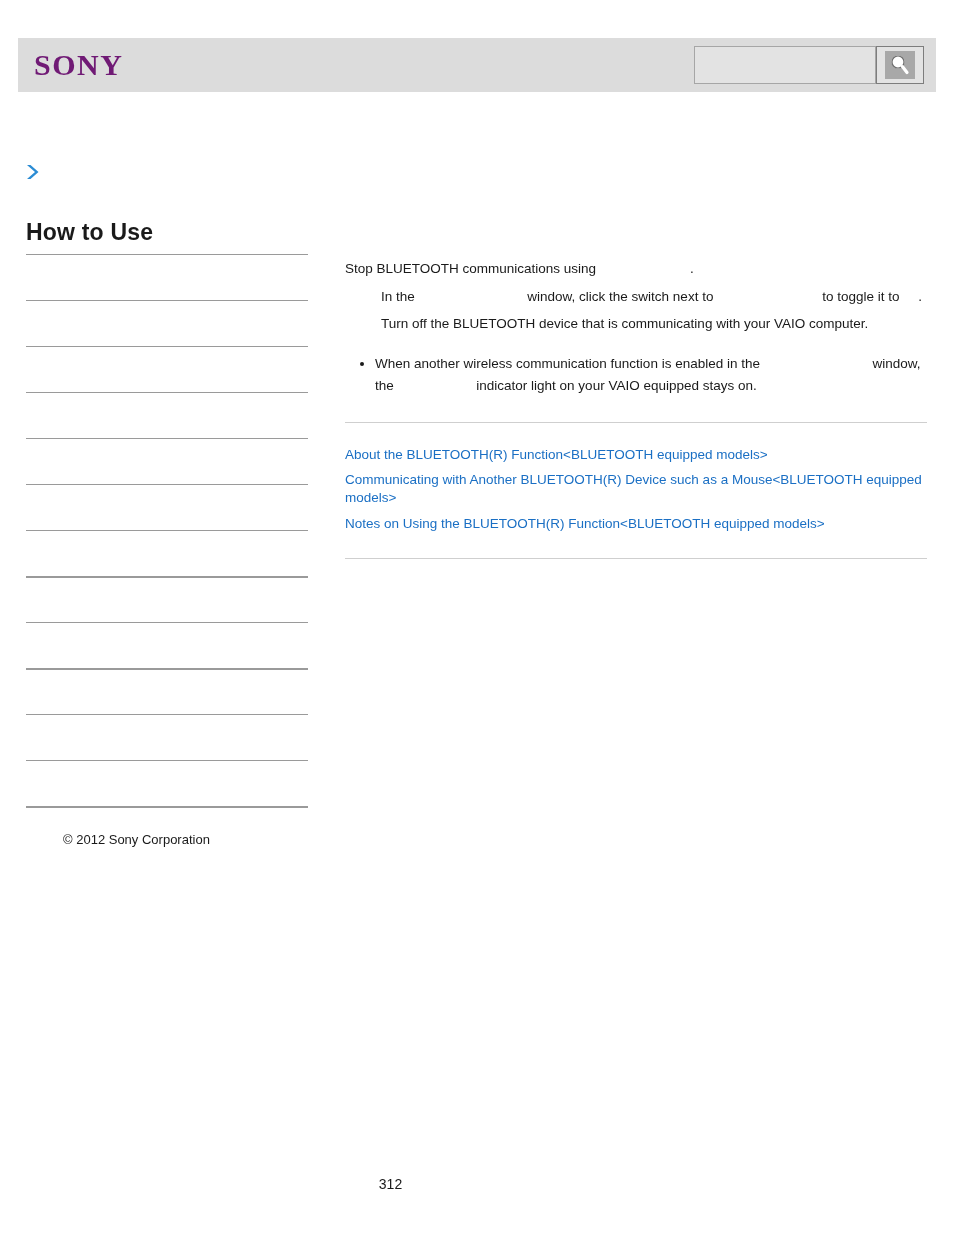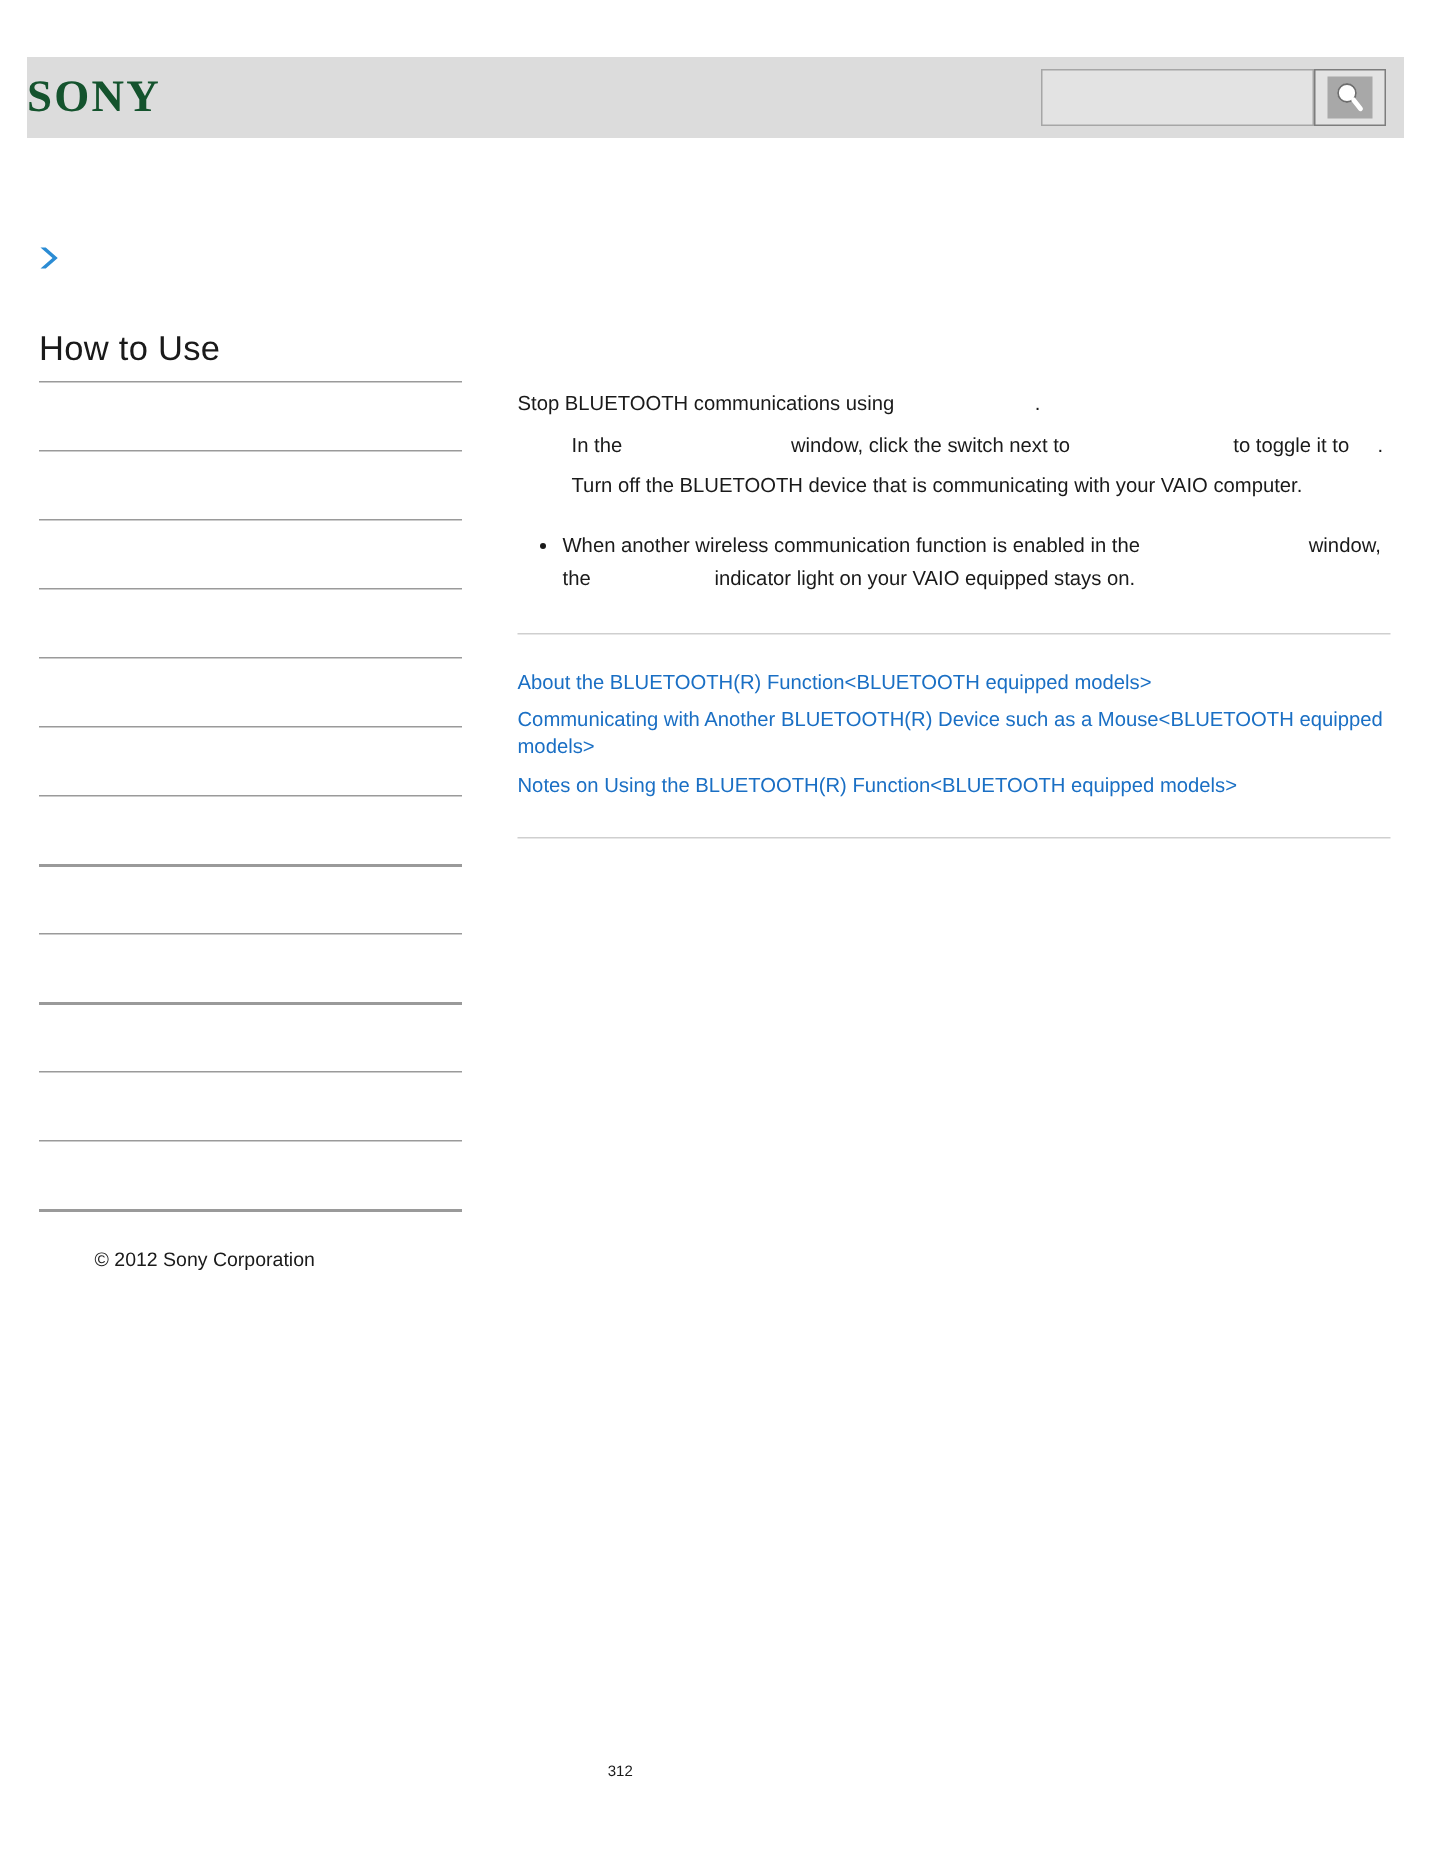--- a/index.html
+++ b/index.html
@@ -32,26 +32,26 @@
     position: absolute;
     left: 18px;
     top: 38px;
     width: 918px;
     height: 54px;
     background: #dcdcdc;
     display: flex;
     align-items: center;
   }
   .sony-logo {
-    margin-left: 0;
+    margin-left: 16px;
     font-family: "Liberation Serif", serif;
     font-weight: 700;
     font-size: 30px;
     letter-spacing: 1.5px;
-    color: #14532d;
+    color: #701a75;
     line-height: 1;
     user-select: none;
   }
   .search-wrap {
     position: absolute;
     right: 12px;
     top: 8px;
     display: flex;
     height: 38px;
   }
@@ -129,21 +129,21 @@
 
   
   .sidebar {
     position: absolute;
     left: 26px;
     top: 220px;
     width: 282px;
   }
   .sidebar-heading {
     font-size: 23px;
-    font-weight: 400;
+    font-weight: 700;
     color: #1a1a1a;
     margin: 0;
     padding: 0 0 9px 0;
     line-height: 1.1;
     letter-spacing: 0.2px;
   }
   .sidebar-list {
     list-style: none;
     margin: 0;
     padding: 0;
@@ -234,23 +234,22 @@
     margin-bottom: 8px;
   }
 
   
   .page-number {
     position: absolute;
     left: 0;
     top: 1176px;
     width: 781px;
     text-align: center;
-    font-size: 10px;
+    font-size: 14px;
     color: #1a1a1a;
-    margin-left: 23px;
   }
 </style>
 </head>
 <body>
 
 <div class="page">
 
   <div class="header-bar">
     <div class="sony-logo">SONY</div>
 

